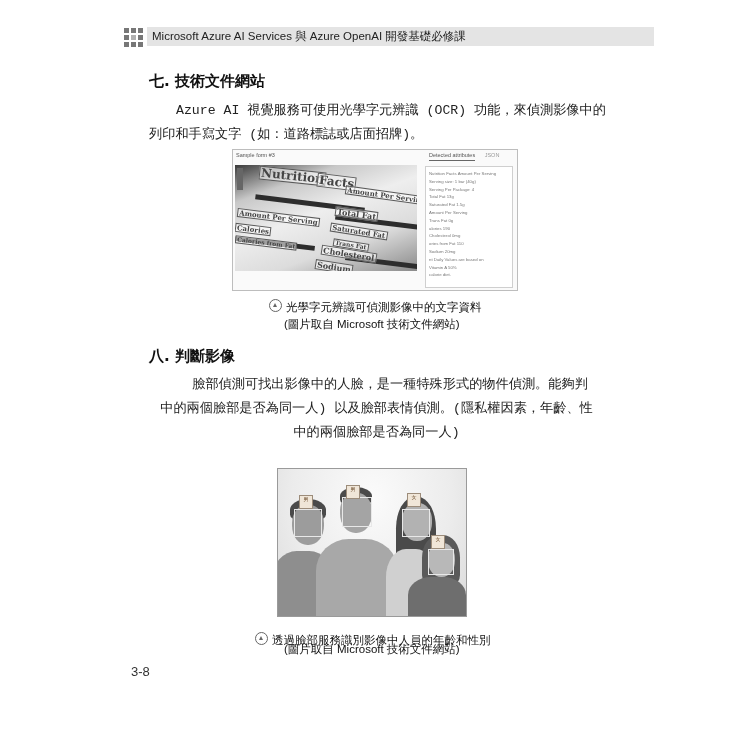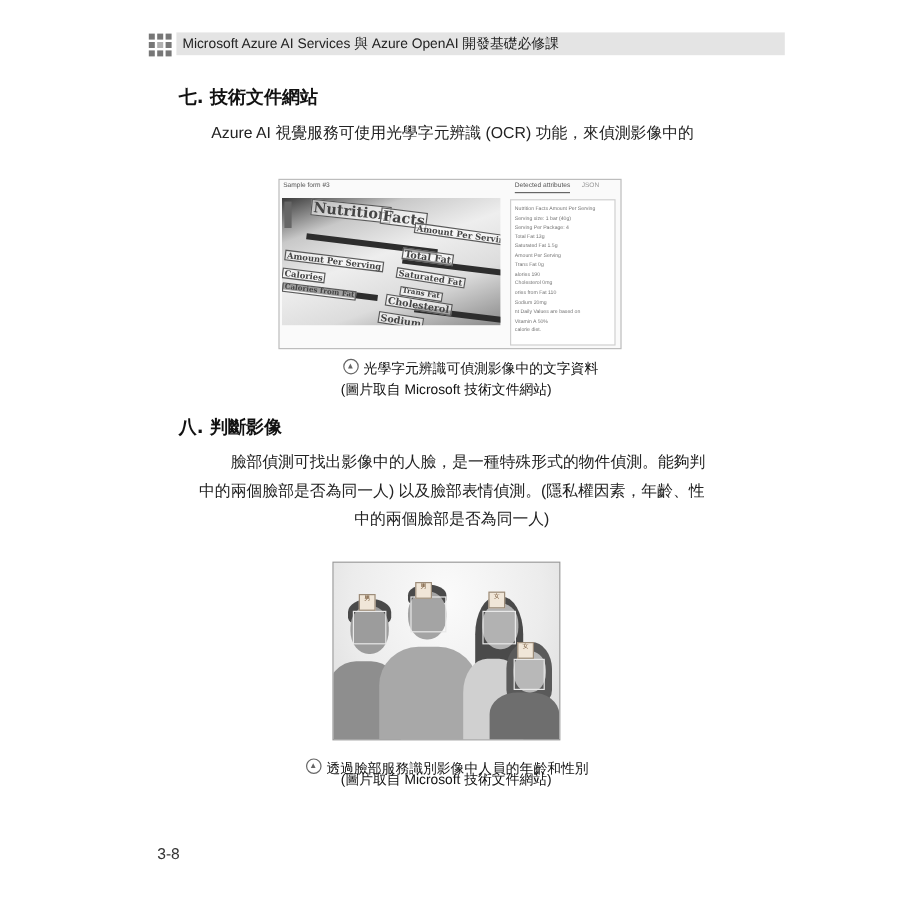--- a/index.html
+++ b/index.html
@@ -10,21 +10,21 @@
     .header-icon { position: absolute; left: 124px; top: 28px; width: 20px; height: 20px;
       display: grid; grid-template-columns: repeat(3, 5px); grid-template-rows: repeat(3, 5px); gap: 2px; }
     .header-icon span { background: #777; display: block; }
     .header-icon span.light { background: #b0b0b0; }
     .header-bar { position: absolute; left: 147px; top: 27px; width: 507px; height: 19px; background: #e4e4e4; }
     .header-title { position: absolute; left: 152px; top: 29px; font-size: 11.5px; color: #222;
       font-family: "Liberation Sans", sans-serif; white-space: nowrap; }
     .section-title { position: absolute; left: 149px; font-size: 15px; font-weight: bold; color: #111;
       font-family: "DejaVu Sans", sans-serif; white-space: nowrap; }
     .para { position: absolute; left: 149px; width: 455px; font-size: 13.2px; line-height: 24px; color: #222;
-      font-family: Liberation Sans, sans-serif; }
+      font-family: Liberation Mono, monospace; }
     .para .line { display: block; white-space: nowrap; }
     .para .indent { padding-left: 27px; }
 
     
     .fig1 { position: absolute; left: 232px; top: 149px; width: 284px; height: 140px;
       border: 1px solid #bdbdbd; background: #fafafa; }
     .fig1-label { position: absolute; left: 3px; top: 2px; font-size: 5.5px; color: #555; white-space: nowrap;
       font-family: "Liberation Sans", sans-serif; }
     .fig1-tabs { position: absolute; left: 196px; top: 2px; font-size: 5.5px; color: #555; white-space: nowrap;
       font-family: "Liberation Sans", sans-serif; }
@@ -55,21 +55,21 @@
       border: 1px solid #9a9a9a; overflow: hidden;
       background: radial-gradient(ellipse at 50% 20%, #fbfbfb 0%, #ececec 60%, #dadada 100%); }
     .person { position: absolute; }
     .person .head { position: absolute; border-radius: 45% 45% 48% 48%; background: #9c9c9c; }
     .person .hair { position: absolute; border-radius: 50% 50% 30% 30%; background: #4a4a4a; }
     .person .body { position: absolute; border-radius: 40% 40% 0 0; }
     .face-box { position: absolute; border: 1px solid #e8e8e8; }
     .face-tag { position: absolute; background: #f0e6d8; border: 1px solid #9c8c7a; font-size: 5px; color: #6a4a2a;
       line-height: 7px; text-align: center; font-family: "Liberation Sans", sans-serif; }
 
-    .page-number { position: absolute; left: 131px; top: 704px; font-size: 13px; color: #333;
+    .page-number { position: absolute; left: 131px; top: 664px; font-size: 13px; color: #333;
       font-family: "Liberation Sans", sans-serif; }
   </style>
 </head>
 <body>
 
 <div class="header-icon">
   <span></span>
     <span></span>
     <span></span>
   <span></span>
@@ -78,20 +78,21 @@
   <span></span>
     <span></span>
     <span></span>
 </div>
 <div class="header-bar"></div>
 <div class="header-title">Microsoft Azure AI Services 與 Azure OpenAI 開發基礎必修課</div>
 
 <div class="section-title" style="top:72px;">七. 技術文件網站</div>
 <div class="para" style="top:99px;">
   <span class="line indent">Azure AI 視覺服務可使用光學字元辨識 (OCR) 功能，來偵測影像中的</span>
+  <span class="line">列印和手寫文字 (如：道路標誌或店面招牌)。</span>
 </div>
 
 <div class="fig1">
   <div class="fig1-label">Sample form #3</div>
   <div class="fig1-tabs">
     <span class="tab active">Detected attributes</span>
     <span class="tab inactive">JSON</span>
   </div>
   <div class="fig1-photo">
     <div class="fig1-zoombar"></div>
@@ -122,21 +123,21 @@
     <div class="item">alories 190</div>
     <div class="item">Cholesterol 0mg</div>
     <div class="item">ories from Fat 110</div>
     <div class="item">Sodium 20mg</div>
     <div class="item">nt Daily Values are based on</div>
     <div class="item">Vitamin A 50%</div>
     <div class="item">calorie diet.</div>
   </div>
 </div>
 
-<div class="caption" style="left:286px; top:299px;">
+<div class="caption" style="left:269px; top:299px;">
   <span class="caption-icon"></span><span>光學字元辨識可偵測影像中的文字資料</span>
 </div>
 <div class="caption" style="left:284px; top:317px;">(圖片取自 Microsoft 技術文件網站)</div>
 
 <div class="section-title" style="top:347px;">八. 判斷影像</div>
 <div class="para" style="top:373px;text-align:center;">
   <span class="line indent">臉部偵測可找出影像中的人臉，是一種特殊形式的物件偵測。能夠判</span>
   <span class="line">中的兩個臉部是否為同一人) 以及臉部表情偵測。(隱私權因素，年齡、性</span>
   <span class="line">中的兩個臉部是否為同一人)</span>
 </div>

